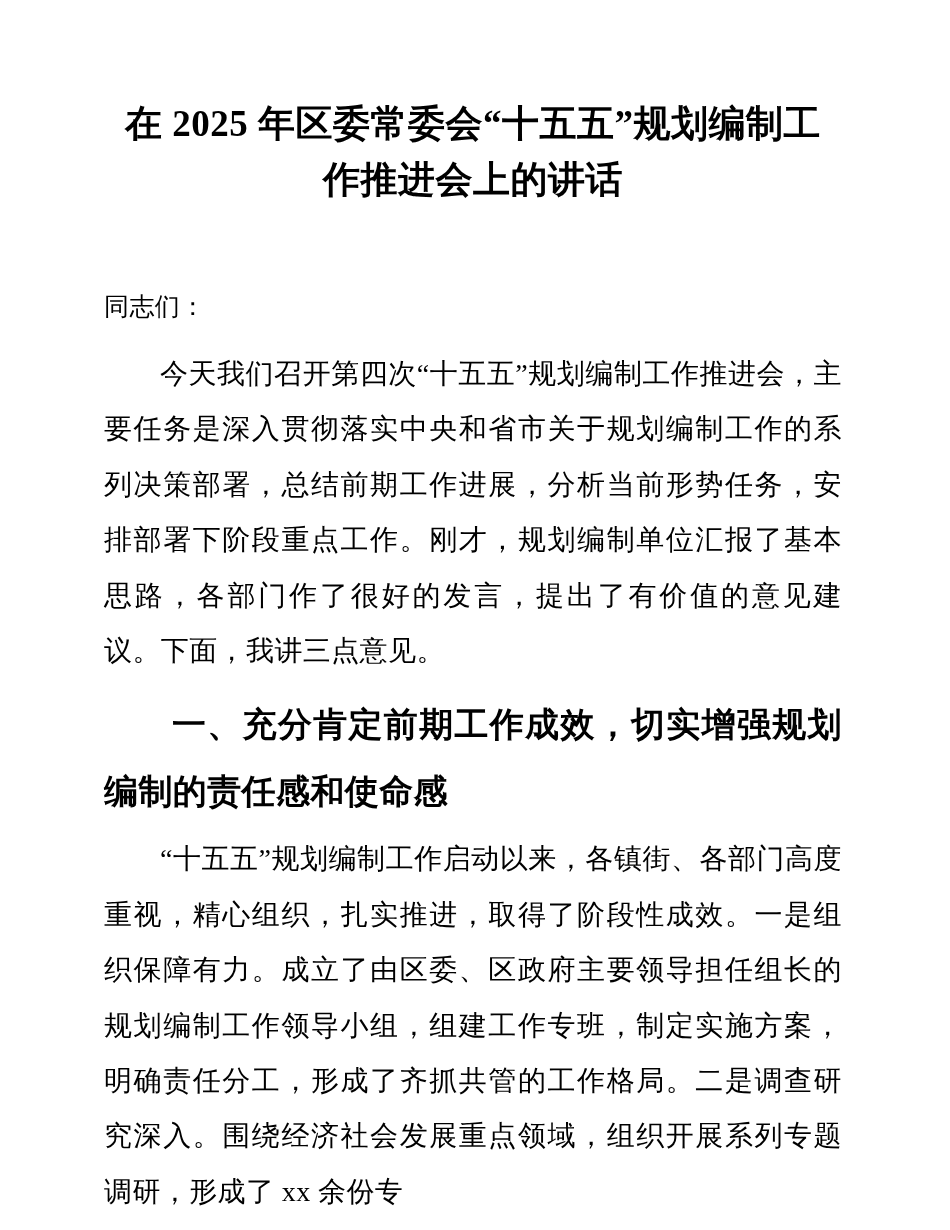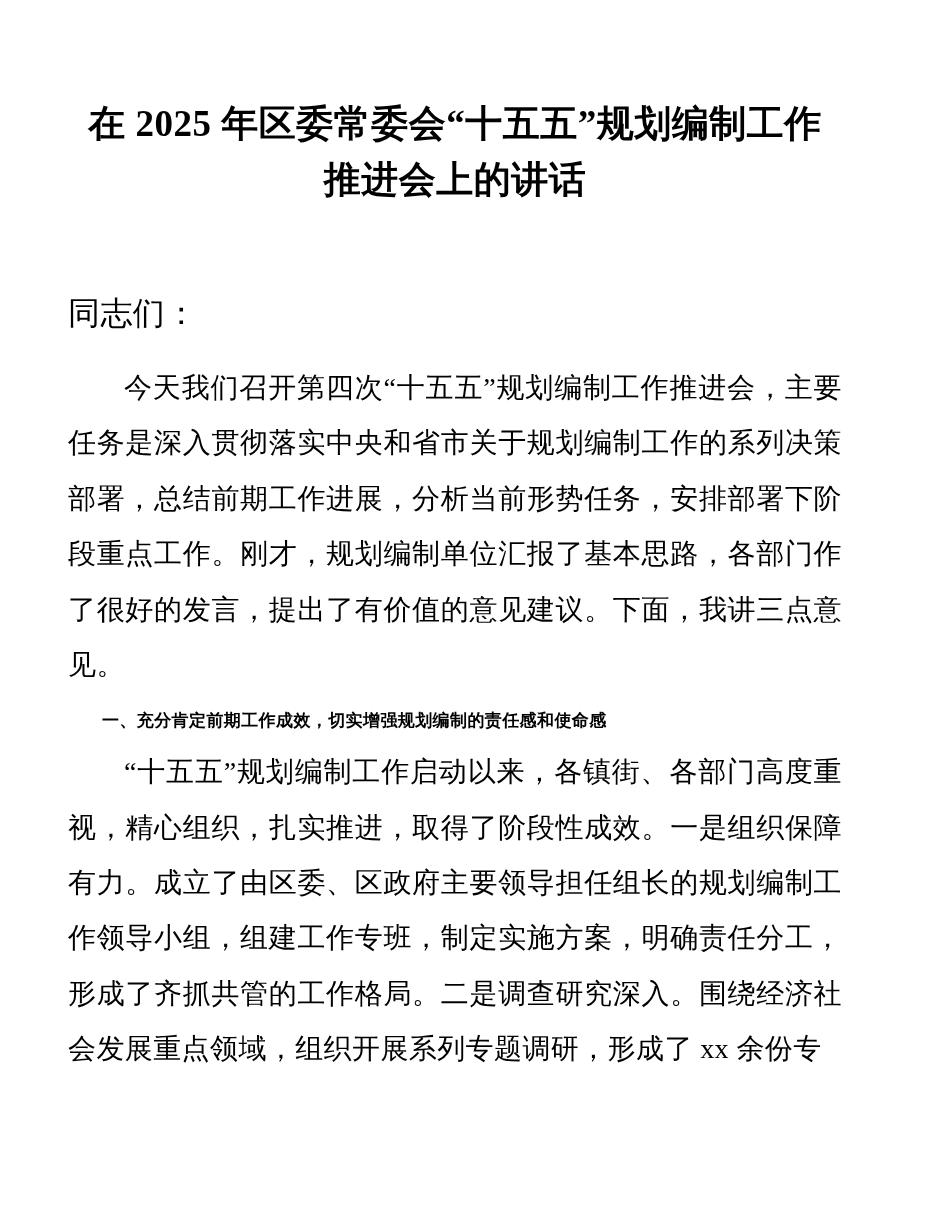--- a/index.html
+++ b/index.html
@@ -11,21 +11,21 @@
     width: 950px;
     height: 1230px;
     font-family: "Liberation Serif", "DejaVu Serif", serif;
     color: #000000;
     overflow: hidden;
   }
   .page {
     width: 950px;
     height: 1230px;
     box-sizing: border-box;
-    padding: 96px 108px 0 68px;
+    padding: 96px 108px 0 104px;
     position: relative;
     background: #ffffff;
   }
   .doc-title {
     font-family: "Liberation Serif", "DejaVu Serif", serif;
     font-weight: 700;
     font-size: 37px;
     line-height: 1.52;
     text-align: center;
     letter-spacing: 0.5px;
@@ -40,30 +40,30 @@
     line-height: 1.98;
     text-align: justify;
     text-justify: inter-ideograph;
     margin: 0 0 4px 0;
     letter-spacing: 0.4px;
   }
   .para.indent {
     text-indent: 2em;
   }
   .heading {
-    font-size: 17px;
+    font-size: 34px;
     line-height: 1.98;
     font-weight: 700;
     text-indent: 2em;
     text-align: justify;
     margin: 12px 0 6px 0;
     letter-spacing: 0.4px;
   }
   .salutation {
-    font-size: 32px;
+    font-size: 25px;
     line-height: 1.98;
     margin: 0 0 4px 0;
     text-indent: 0;
     letter-spacing: 0.4px;
   }
   .gap-small { height: 10px; }
 </style>
 </head>
 <body>
 

